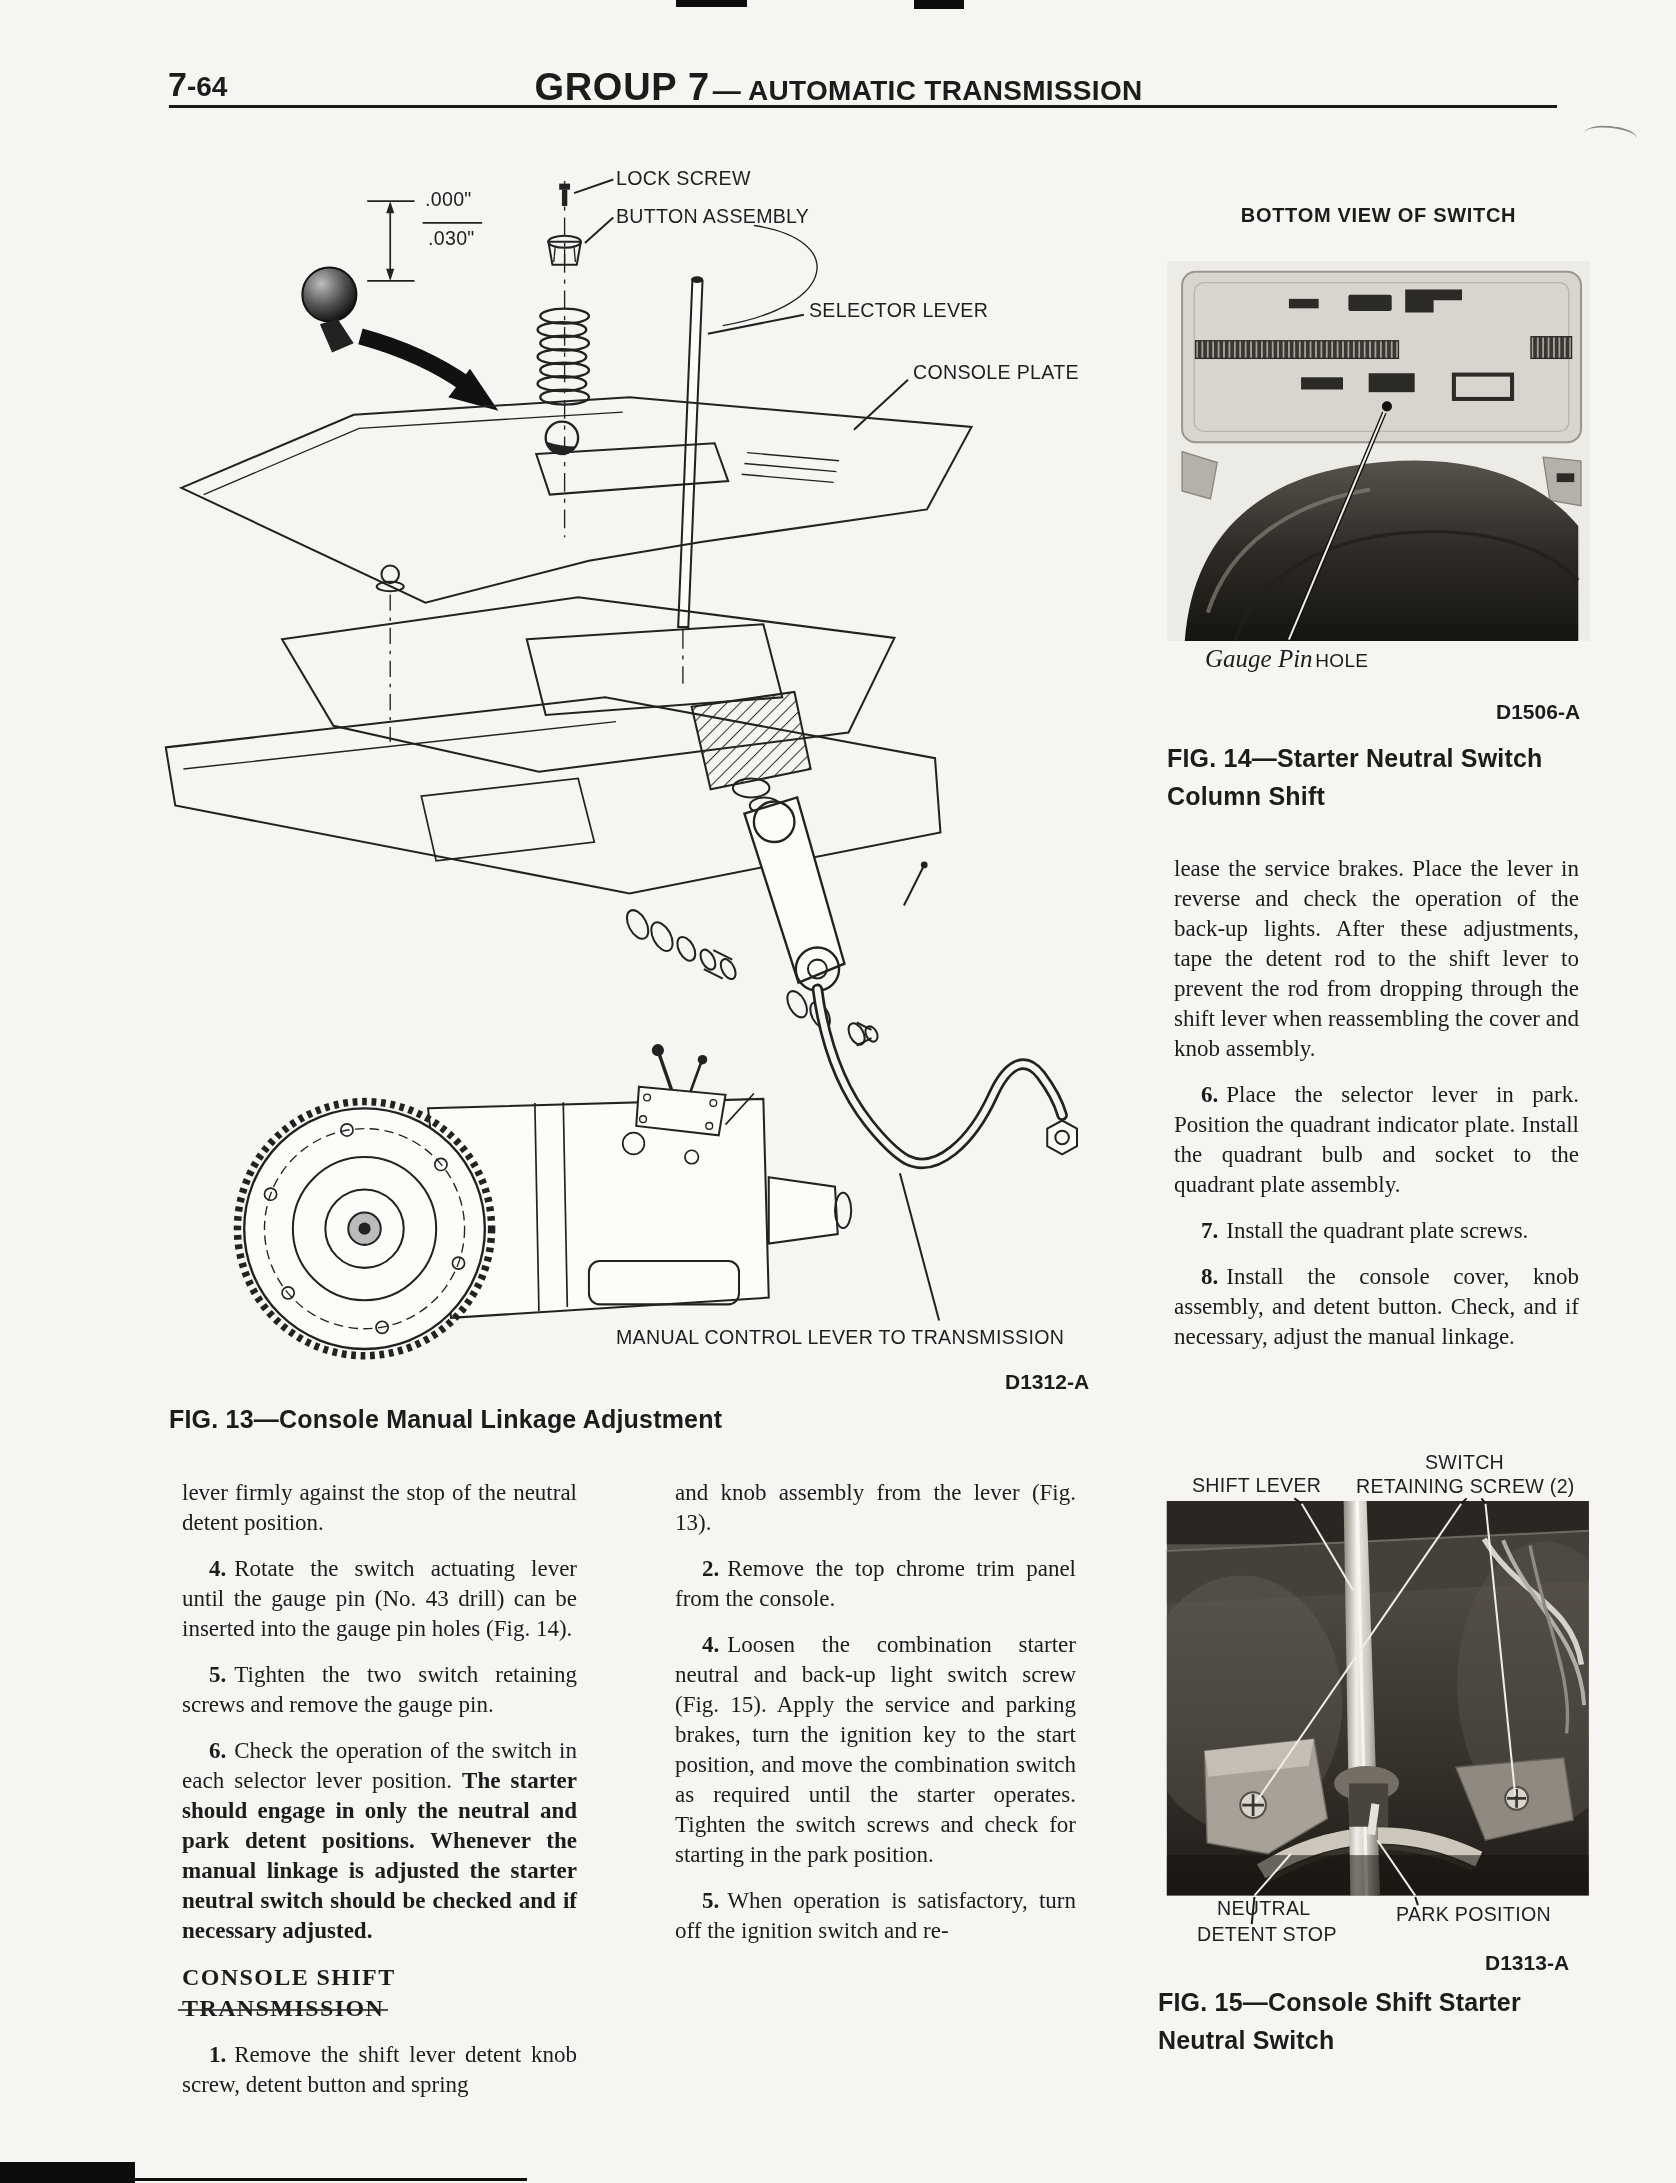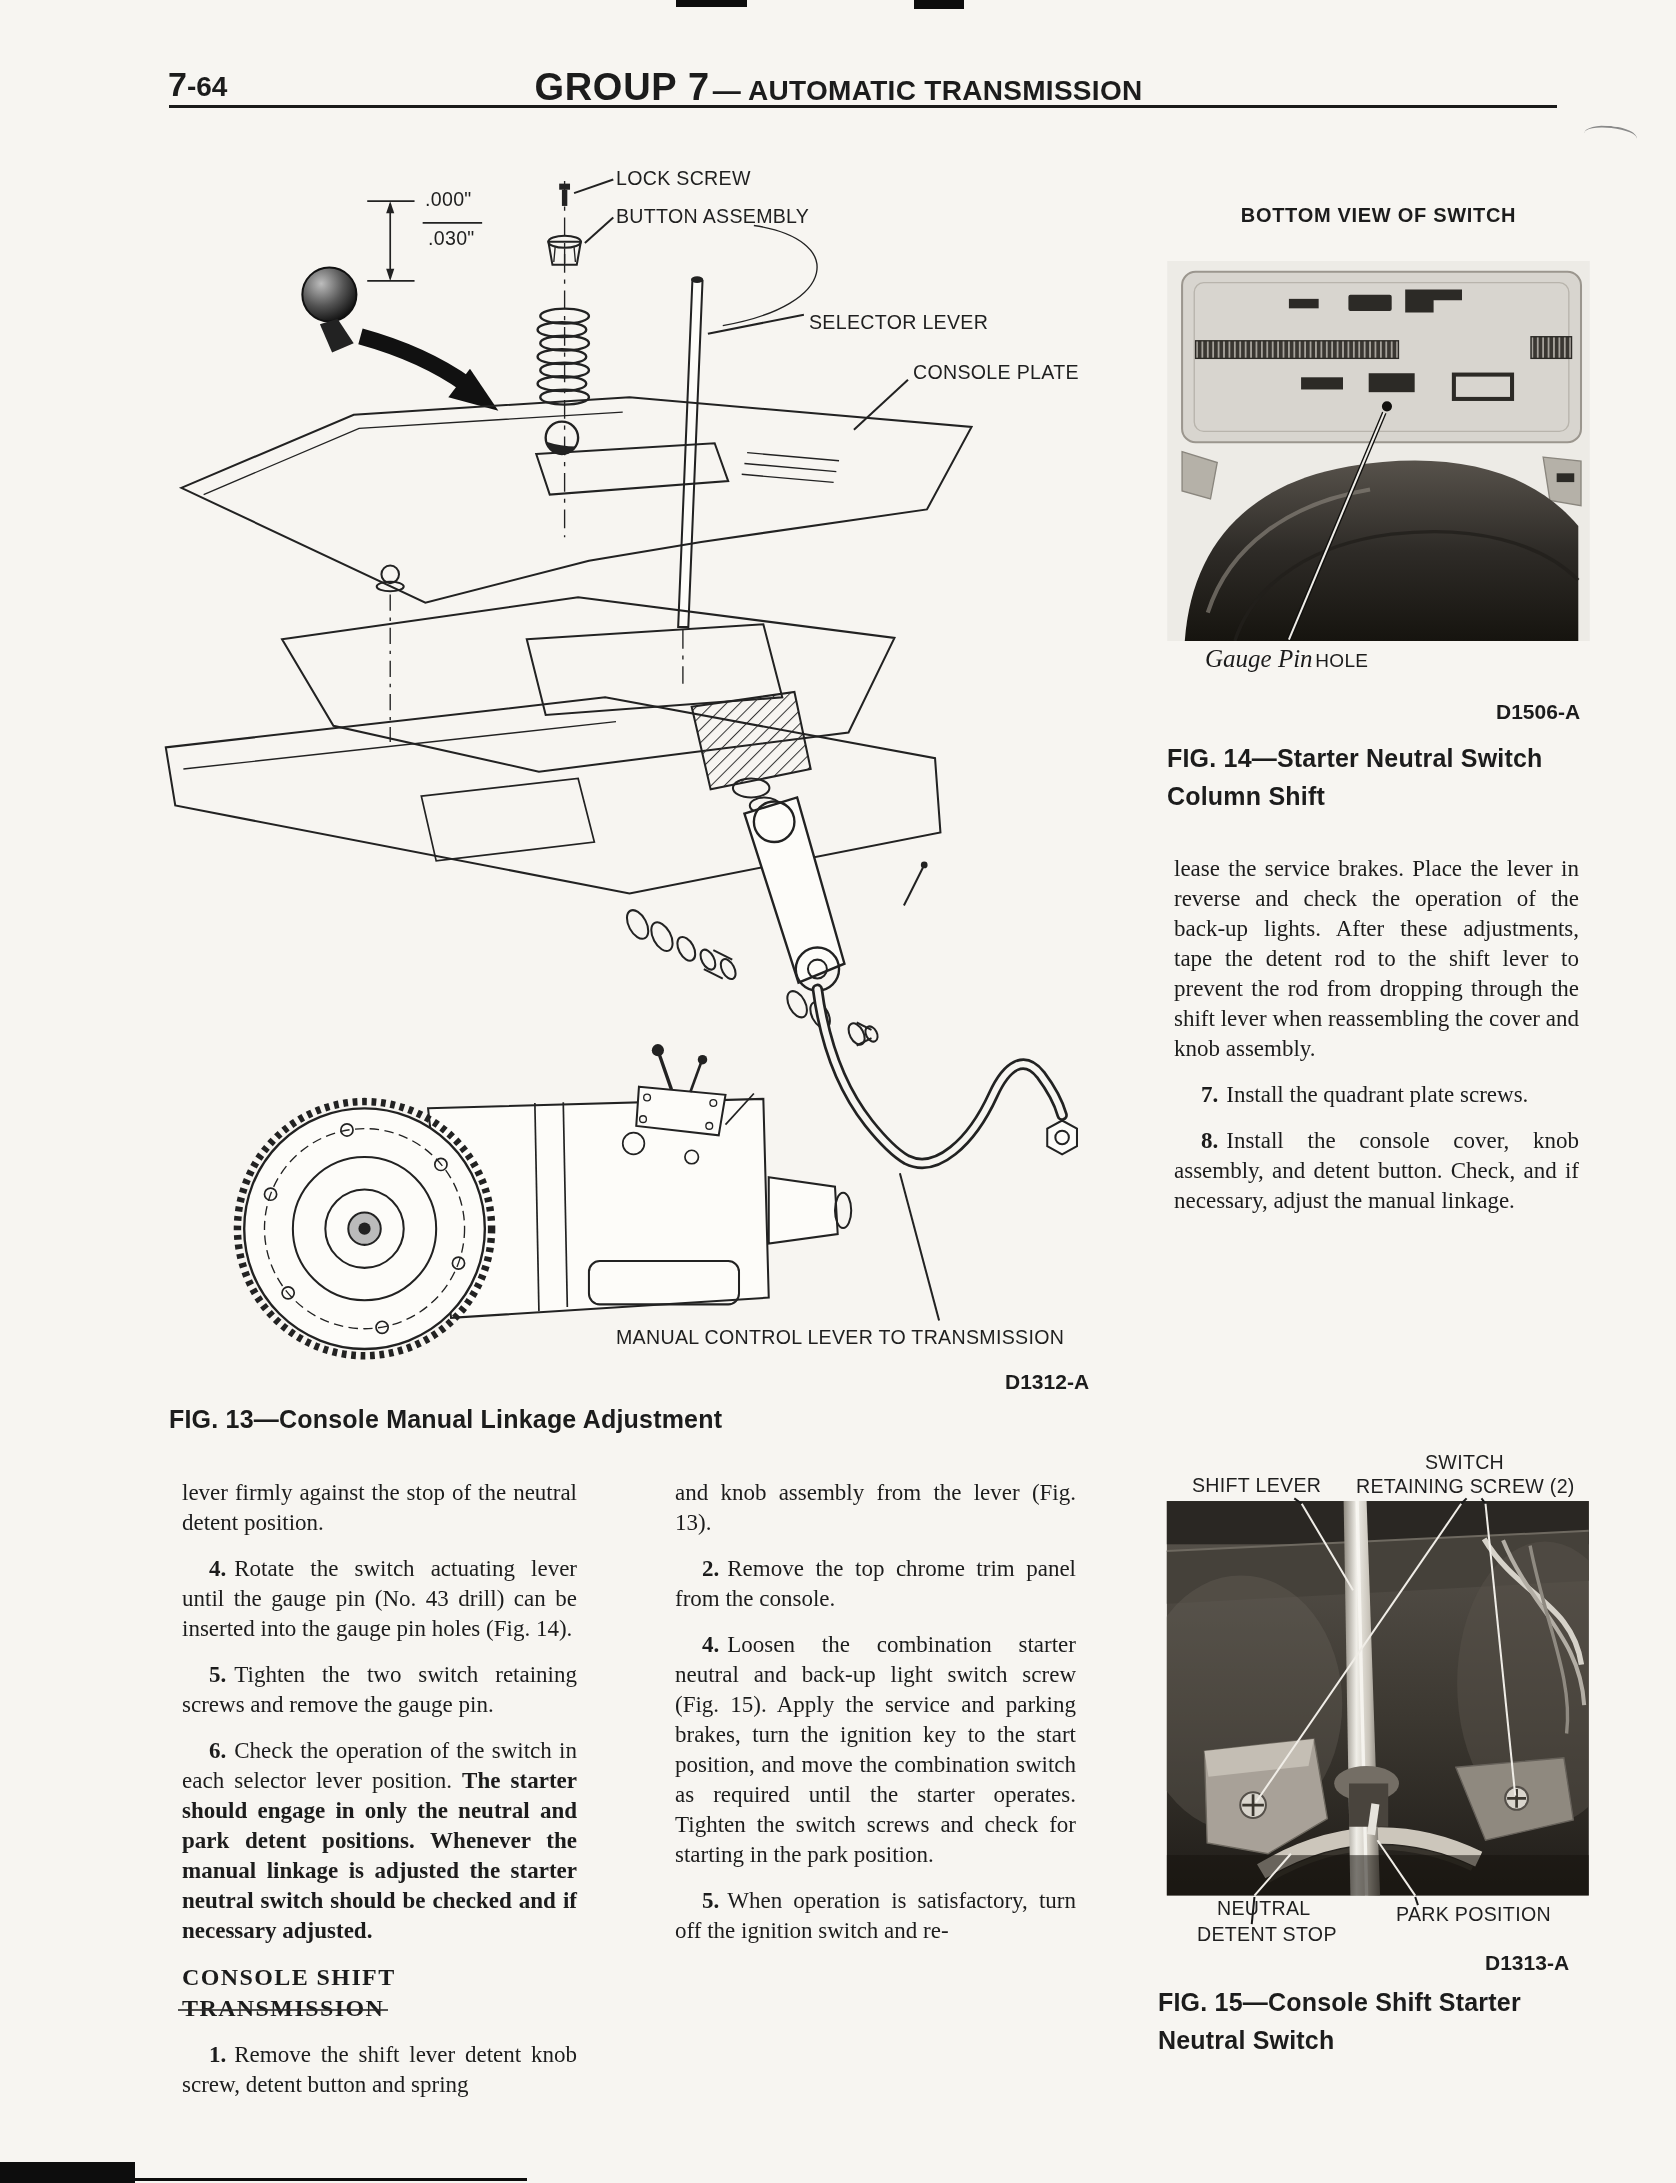--- a/index.html
+++ b/index.html
@@ -205,21 +205,21 @@
       <circle cx="169" cy="1527" r="9" stroke-width="2.5"></circle>
       <circle cx="282" cy="1432" r="9" stroke-width="2.5"></circle>
       <circle cx="421" cy="1483" r="9" stroke-width="2.5"></circle>
     </g>
   </svg>
 
   <div class="abs figlabel" style="left:460px;top:5.4px;">LOCK SCREW</div>
   <div class="abs figlabel" style="left:460px;top:43px;">BUTTON ASSEMBLY</div>
   <div class="abs figlabel" style="left:269px;top:26px;">.000"</div>
   <div class="abs figlabel" style="left:272px;top:65px;">.030"</div>
-  <div class="abs figlabel" style="left:653px;top:137px;margin-top:12px;">SELECTOR LEVER</div>
+  <div class="abs figlabel" style="left:653px;top:137px;">SELECTOR LEVER</div>
   <div class="abs figlabel" style="left:757px;top:199px;">CONSOLE PLATE</div>
   <div class="abs figlabel" style="left:460px;top:1164px;">MANUAL CONTROL LEVER TO TRANSMISSION</div>
   <div class="abs code" style="left:849px;top:1208px;">D1312-A</div>
 </div>
 <div class="abs caption" style="left:169px;top:1405px;">FIG. 13—Console Manual Linkage Adjustment</div>
 
 <div class="abs fig-title" style="left:1167px;top:204px;width:423px;text-align:center;">BOTTOM VIEW OF SWITCH</div>
 <svg class="abs" width="423" height="380" viewBox="0 0 625 562" style="left:1167px;top:261px;">
   <defs>
     <linearGradient id="funnel" x1="0" y1="0" x2="0" y2="1">
@@ -256,20 +256,21 @@
 <div class="abs" style="left:1205px;top:645px;white-space:nowrap;">
   <span class="ital">Gauge Pin</span>
   <span class="gcaps">HOLE</span>
 </div>
 <div class="abs code" style="left:1496px;top:700px;">D1506-A</div>
 <div class="abs caption" style="left:1167px;top:744px;">FIG. 14—Starter Neutral Switch</div>
 <div class="abs caption" style="left:1167px;top:782px;">Column Shift</div>
 
 <div class="abs body-col" style="left:1158px;top:838px;width:437px;">
   <p><span>lease the service brakes. Place the lever in reverse and check the operation of the back-up lights. After these adjustments, tape the detent rod to the shift lever to prevent the rod from dropping through the shift lever when reassembling the cover and knob assembly.</span></p>
+  <p class="step"><b class="lead">6.</b><span>Place the selector lever in park. Position the quadrant indicator plate. Install the quadrant bulb and socket to the quadrant plate assembly.</span></p>
   <p class="step"><b class="lead">7.</b><span>Install the quadrant plate screws.</span></p>
   <p class="step"><b class="lead">8.</b><span>Install the console cover, knob assembly, and detent button. Check, and if necessary, adjust the manual linkage.</span></p>
 </div>
 
 <div class="abs figlabel" style="left:1425px;top:1451px;">SWITCH</div>
 <div class="abs figlabel" style="left:1192px;top:1474px;">SHIFT LEVER</div>
 <div class="abs figlabel" style="left:1356px;top:1475px;">RETAINING SCREW (2)</div>
 
 <svg class="abs" width="446" height="500" viewBox="0 0 660 740" style="left:1149px;top:1447px;">
   <svg x="26" y="80" width="625" height="584" viewBox="0 0 625 584">

